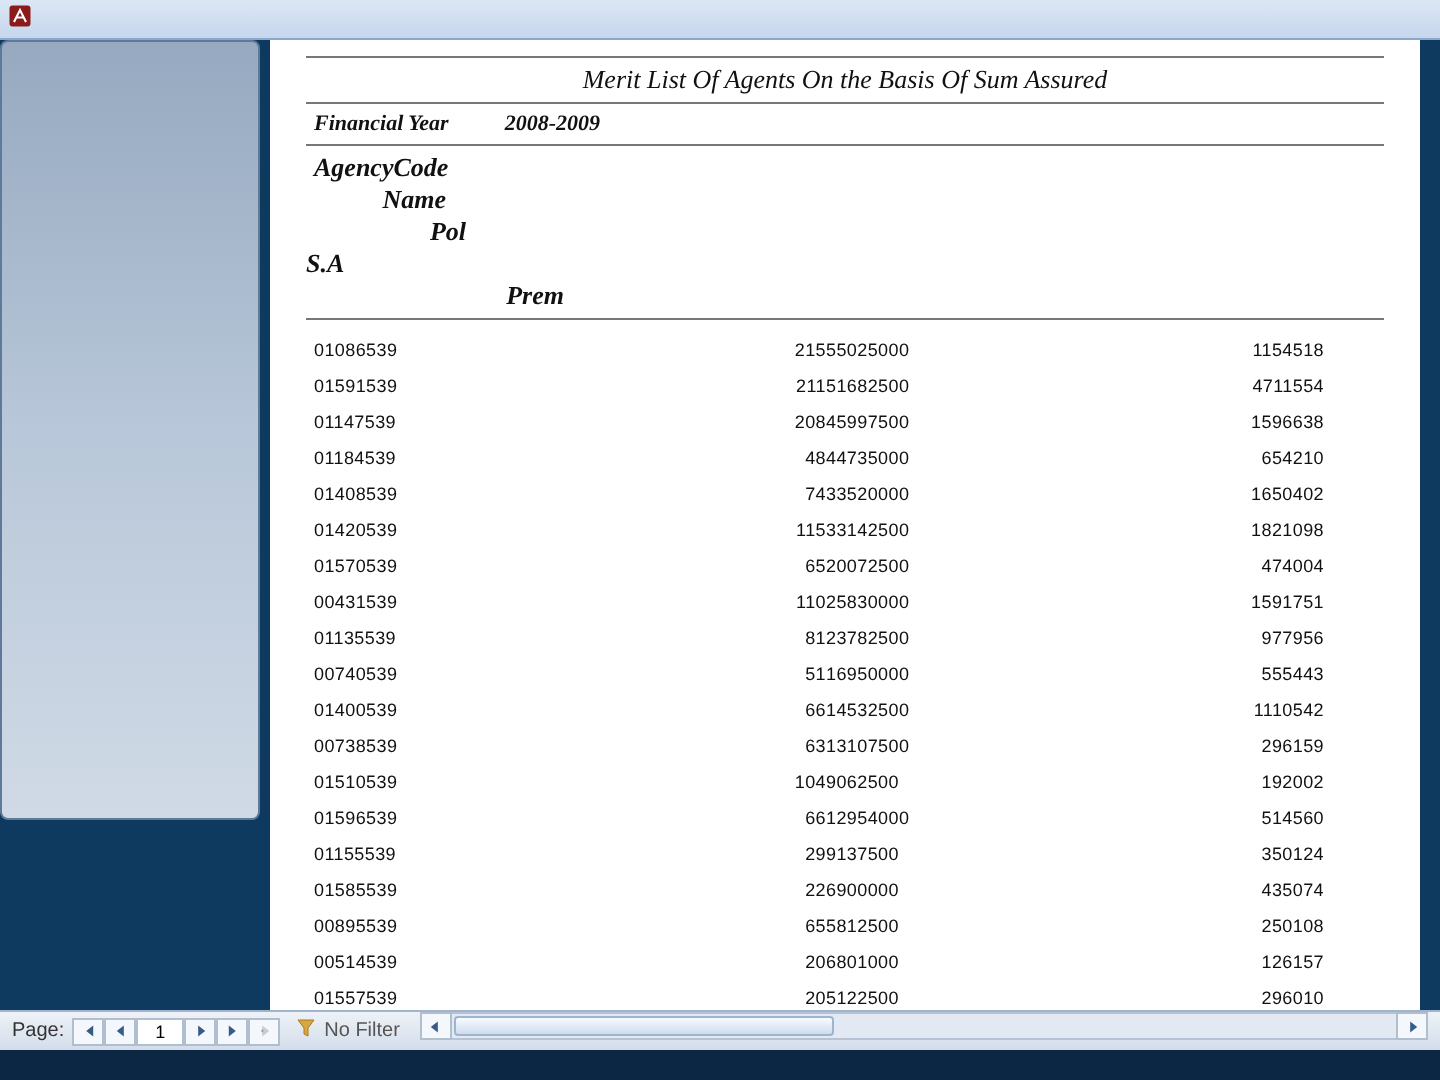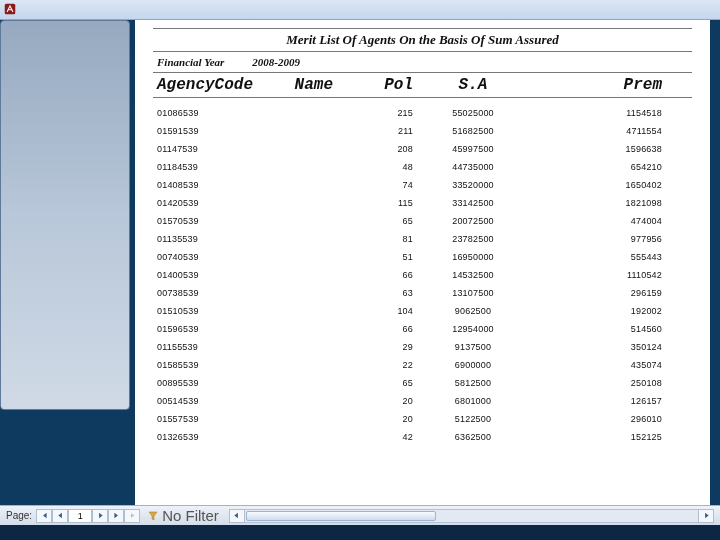--- a/index.html
+++ b/index.html
@@ -33,83 +33,84 @@
     background: #fff;
     overflow: hidden;
     font-size: 9px;
     color: #111;
   }
   .report-inner { padding: 8px 18px 0 18px; }
   .r-title {
     text-align: center;
     font-family: "Times New Roman", serif;
     font-style: italic;
-    font-weight: bold;
+    font-weight: normal;
     font-size: 13px;
     border-top: 1px solid #777;
     border-bottom: 1px solid #777;
     padding: 3px 0;
     margin-bottom: 4px;
   }
   .r-sub {
     display: flex; gap: 28px;
     font-family: "Times New Roman", serif;
     font-style: italic;
     font-weight: bold;
     font-size: 11px;
     padding: 0 0 4px 4px;
   }
   .r-head {
     display: flex;
-    font-family: Liberation Mono, monospace;
+    font-family: Liberation Serif, serif;
     font-style: italic;
     font-weight: bold;
-    font-size: 16px;
+    font-size: 13px;
     border-top: 1px solid #777;
     border-bottom: 1px solid #777;
     padding: 3px 0;
     margin-bottom: 6px;
+    flex-direction: column;
   }
   .c-code  { width: 110px; text-align: left;  padding-left: 4px; }
   .c-name  { width: 70px;  text-align: right; }
   .c-pol   { width: 80px;  text-align: right; }
-  .c-sa    { width: 120px; text-align: center; }
+  .c-sa    { width: 120px; text-align: left; }
   .c-prem  { width: 135px; text-align: right; padding-right: 6px; }
   .r-row {
     display: flex;
     font-size: 9px;
     padding: 4px 0;
     letter-spacing: 0.2px;
   }
   .r-row .c-code { font-size: 9px; }
   .statusbar {
     position: absolute;
     bottom: 15px; left: 0;
     width: 720px; height: 20px;
     background: linear-gradient(to bottom, #eef2f8, #d3ddea);
     border-top: 1px solid #9fb4cd;
-    display: flex; align-items: center;
+    display: flex; 
     font-size: 10px; color: #333;
   }
   .navgroup { display: flex; align-items: center; gap: 0; padding-left: 6px; }
   .navbtn {
     width: 16px; height: 14px;
     display: flex; align-items: center; justify-content: center;
     border: 1px solid #b0bece; background: #f4f7fb;
     cursor: pointer;
   }
   .navbtn svg { width: 7px; height: 7px; fill: #355b88; }
   .pageinput {
     width: 24px; height: 14px; font-size: 9px;
     text-align: center; border: 1px solid #b0bece;
     background: #fff;
   }
   .nofilter {
     display: flex; align-items: center; gap: 4px;
-    margin-left: 8px; font-size: 15px; color: #555;
+    margin-left: 8px; font-size: 10px; color: #555;
   }
   .hscroll {
     flex: 1;
     height: 14px;
     margin: 0 6px 0 10px;
     background: #e2e9f2;
     border: 1px solid #b5c3d4;
     position: relative;
   }
   .hscroll .thumb {
@@ -197,20 +198,27 @@
           <span class="c-prem">1821098</span>
         </div>
         <div class="r-row">
           <span class="c-code">01570539</span>
           <span class="c-name"></span>
           <span class="c-pol">65</span>
           <span class="c-sa">20072500</span>
           <span class="c-prem">474004</span>
         </div>
         <div class="r-row">
+          <span class="c-code">00431539</span>
+          <span class="c-name"></span>
+          <span class="c-pol">110</span>
+          <span class="c-sa">25830000</span>
+          <span class="c-prem">1591751</span>
+        </div>
+        <div class="r-row">
           <span class="c-code">01135539</span>
           <span class="c-name"></span>
           <span class="c-pol">81</span>
           <span class="c-sa">23782500</span>
           <span class="c-prem">977956</span>
         </div>
         <div class="r-row">
           <span class="c-code">00740539</span>
           <span class="c-name"></span>
           <span class="c-pol">51</span>

